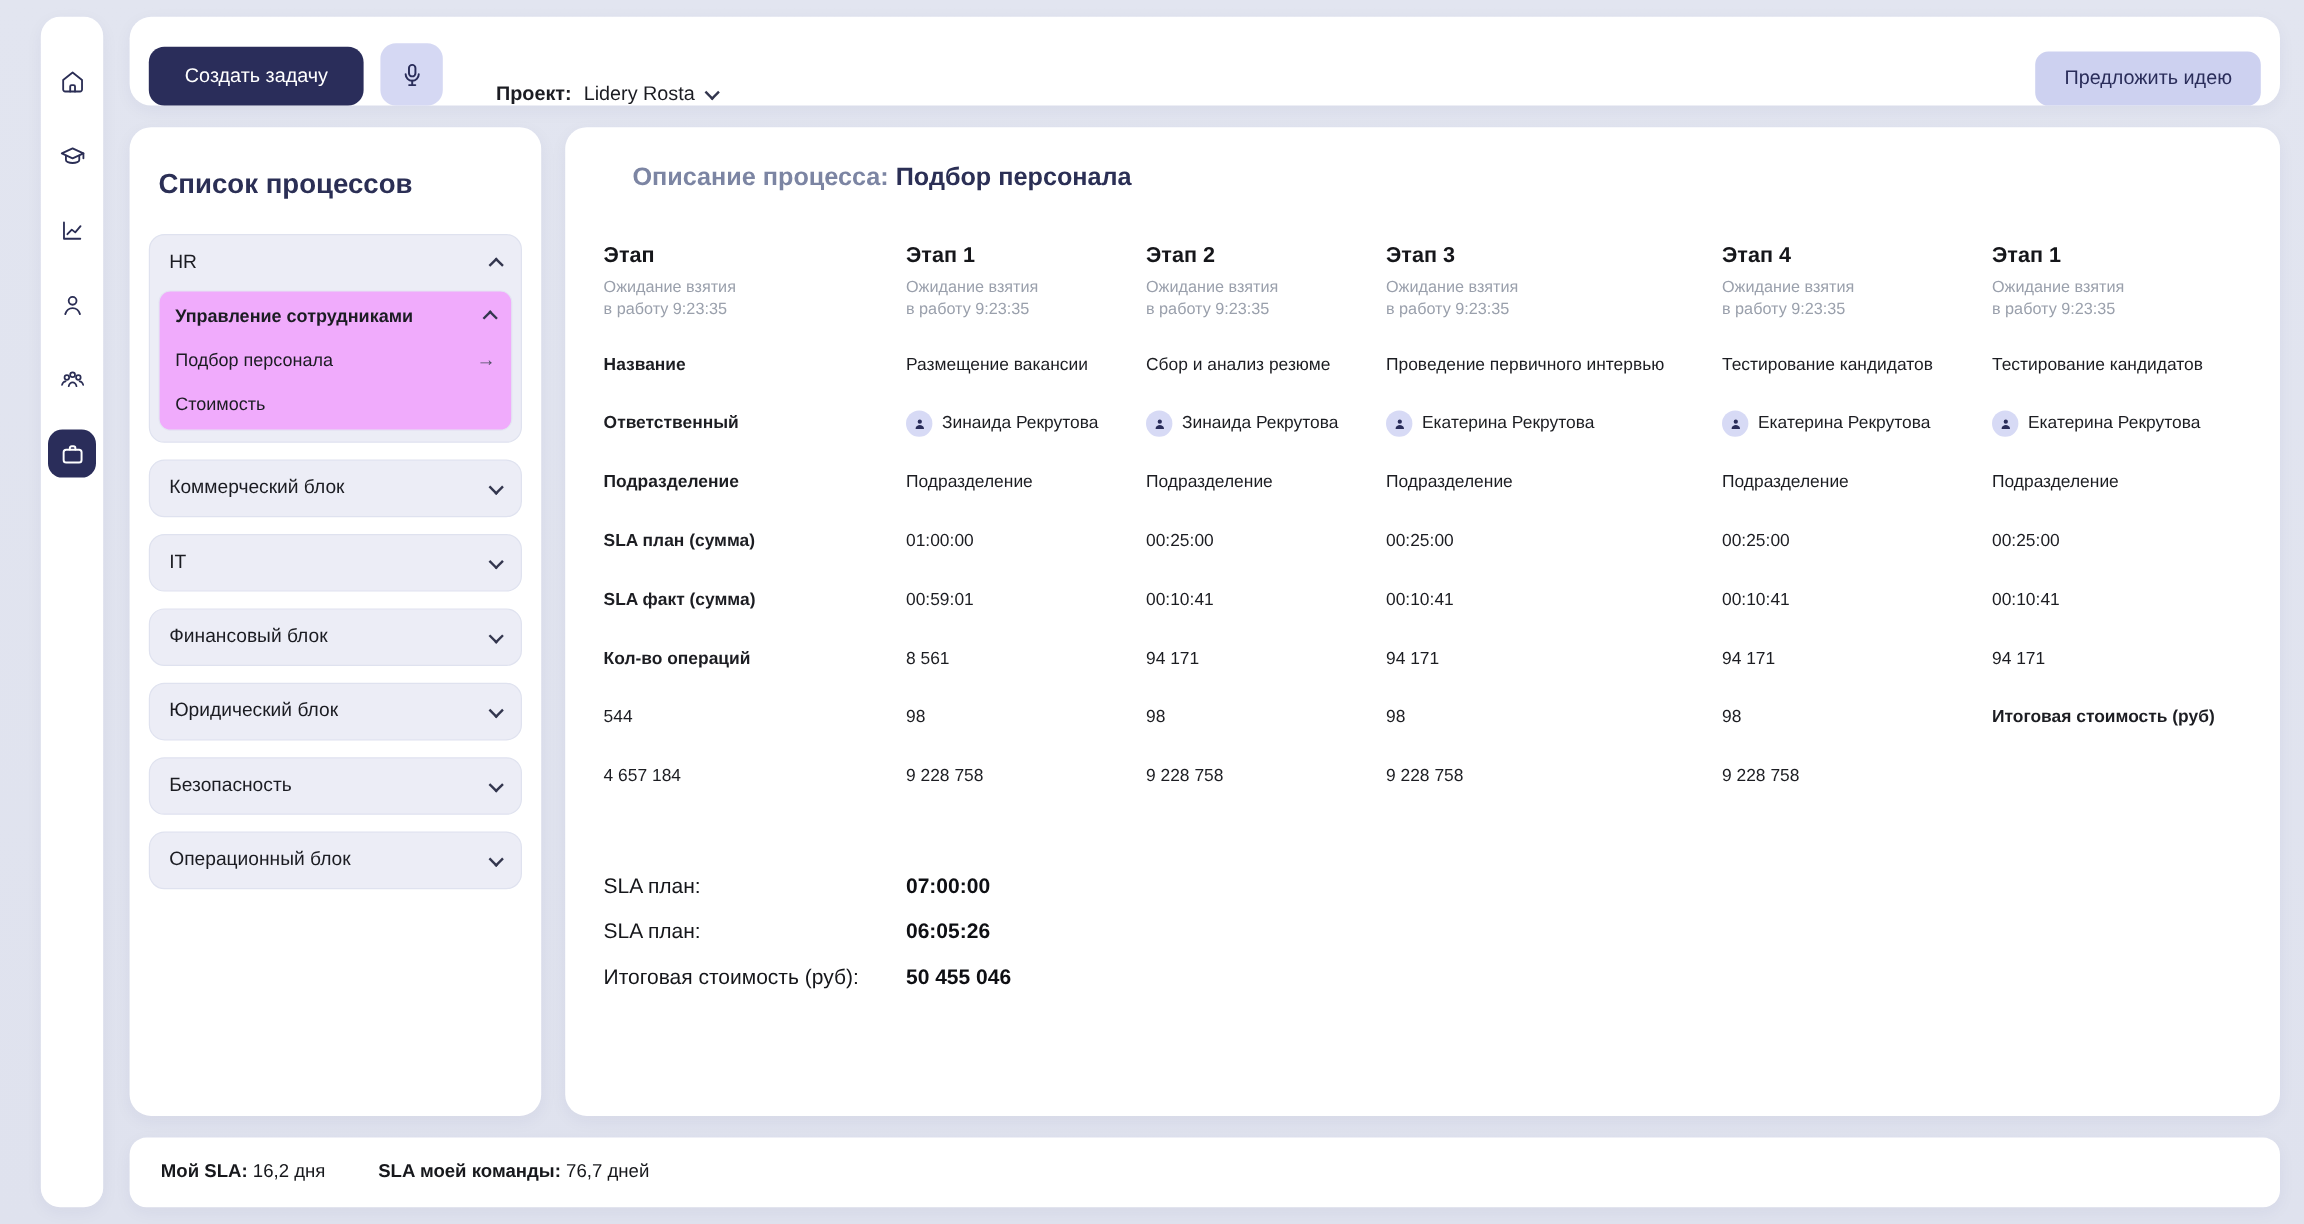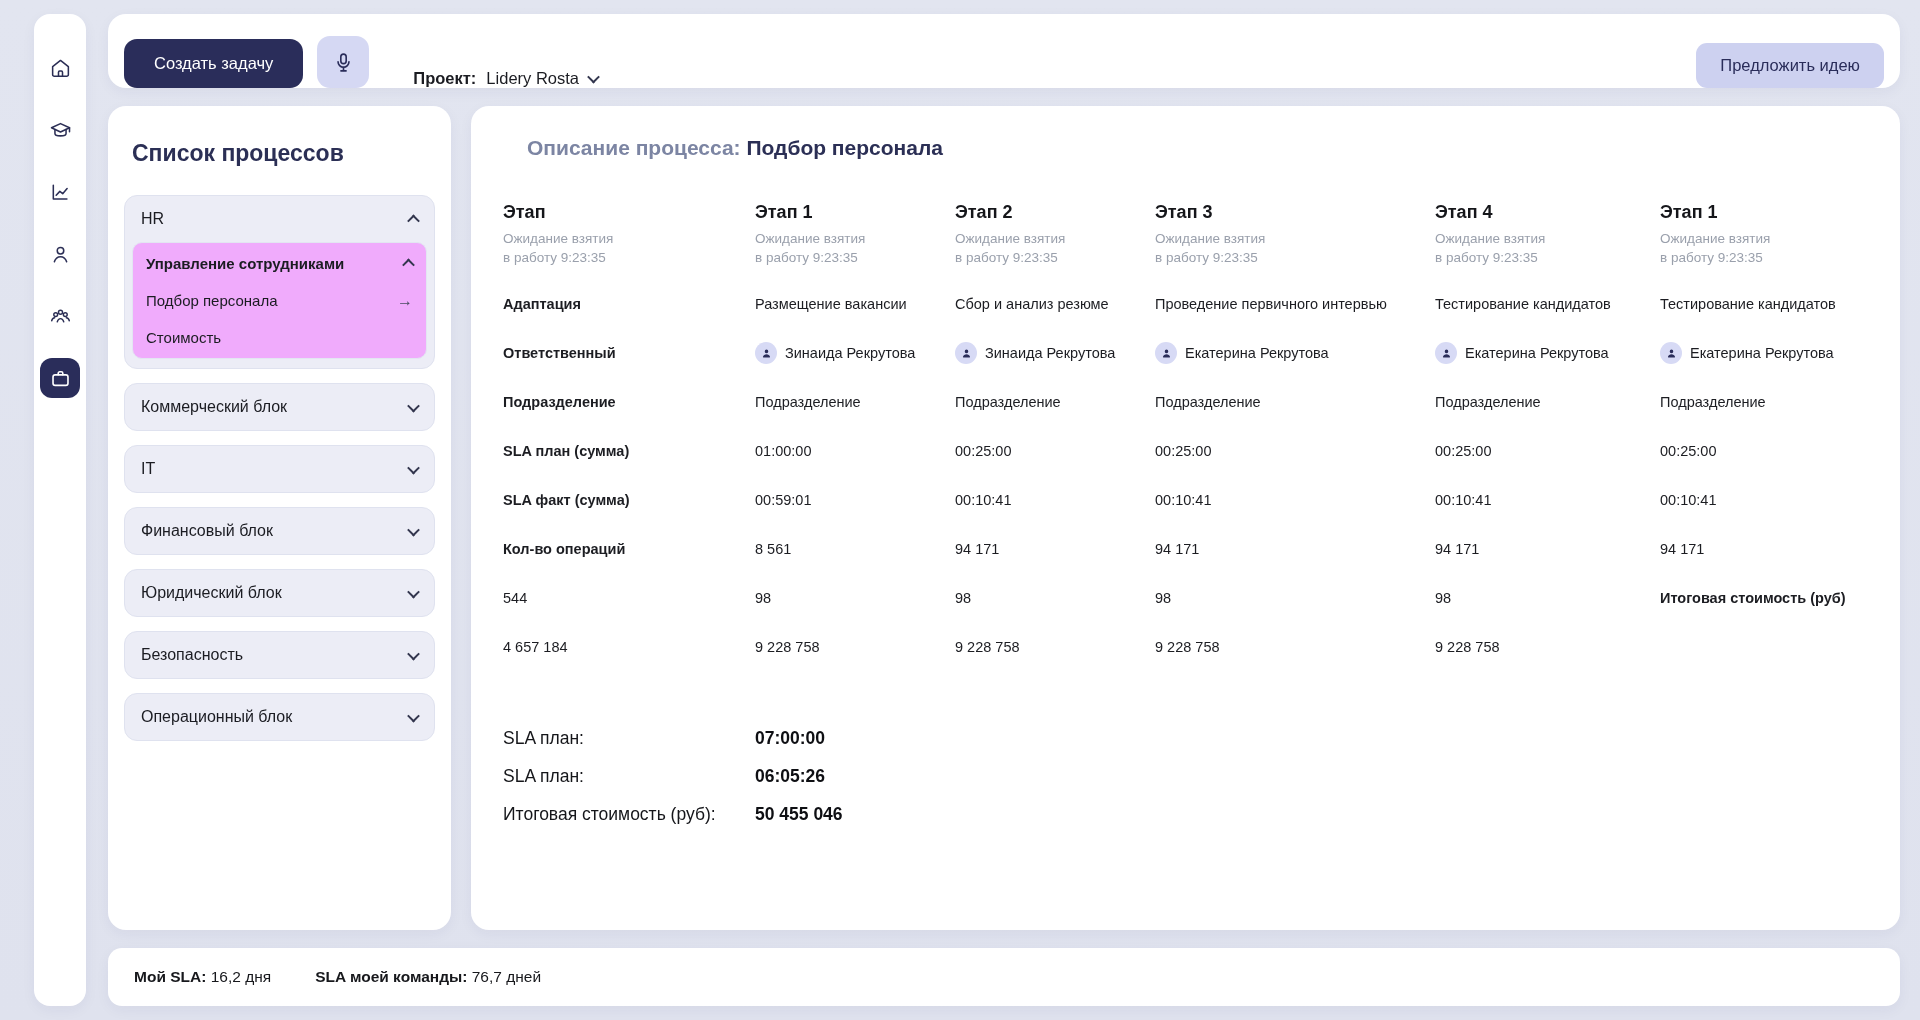--- a/index.html
+++ b/index.html
@@ -296,21 +296,21 @@
               <div>в работу 9:23:35</div>
             </div>
           </div>
           <div class="stage-head">
             <div class="sh-title">Этап 1</div>
             <div class="sh-sub">
               <div>Ожидание взятия</div>
               <div>в работу 9:23:35</div>
             </div>
           </div>
-          <div class="cell row-label">Адаптация</div>
+          <div class="cell row-label">Название</div>
           <div class="cell">Размещение вакансии</div>
           <div class="cell">Сбор и анализ резюме</div>
           <div class="cell">Проведение первичного интервью</div>
           <div class="cell">Тестирование кандидатов</div>
           <div class="cell">Тестирование кандидатов</div>
           <div class="cell row-label">Ответственный</div>
           <div class="cell">
             <div class="resp">
   <span class="avatar">
     <svg viewBox="0 0 24 24" fill="currentColor">

